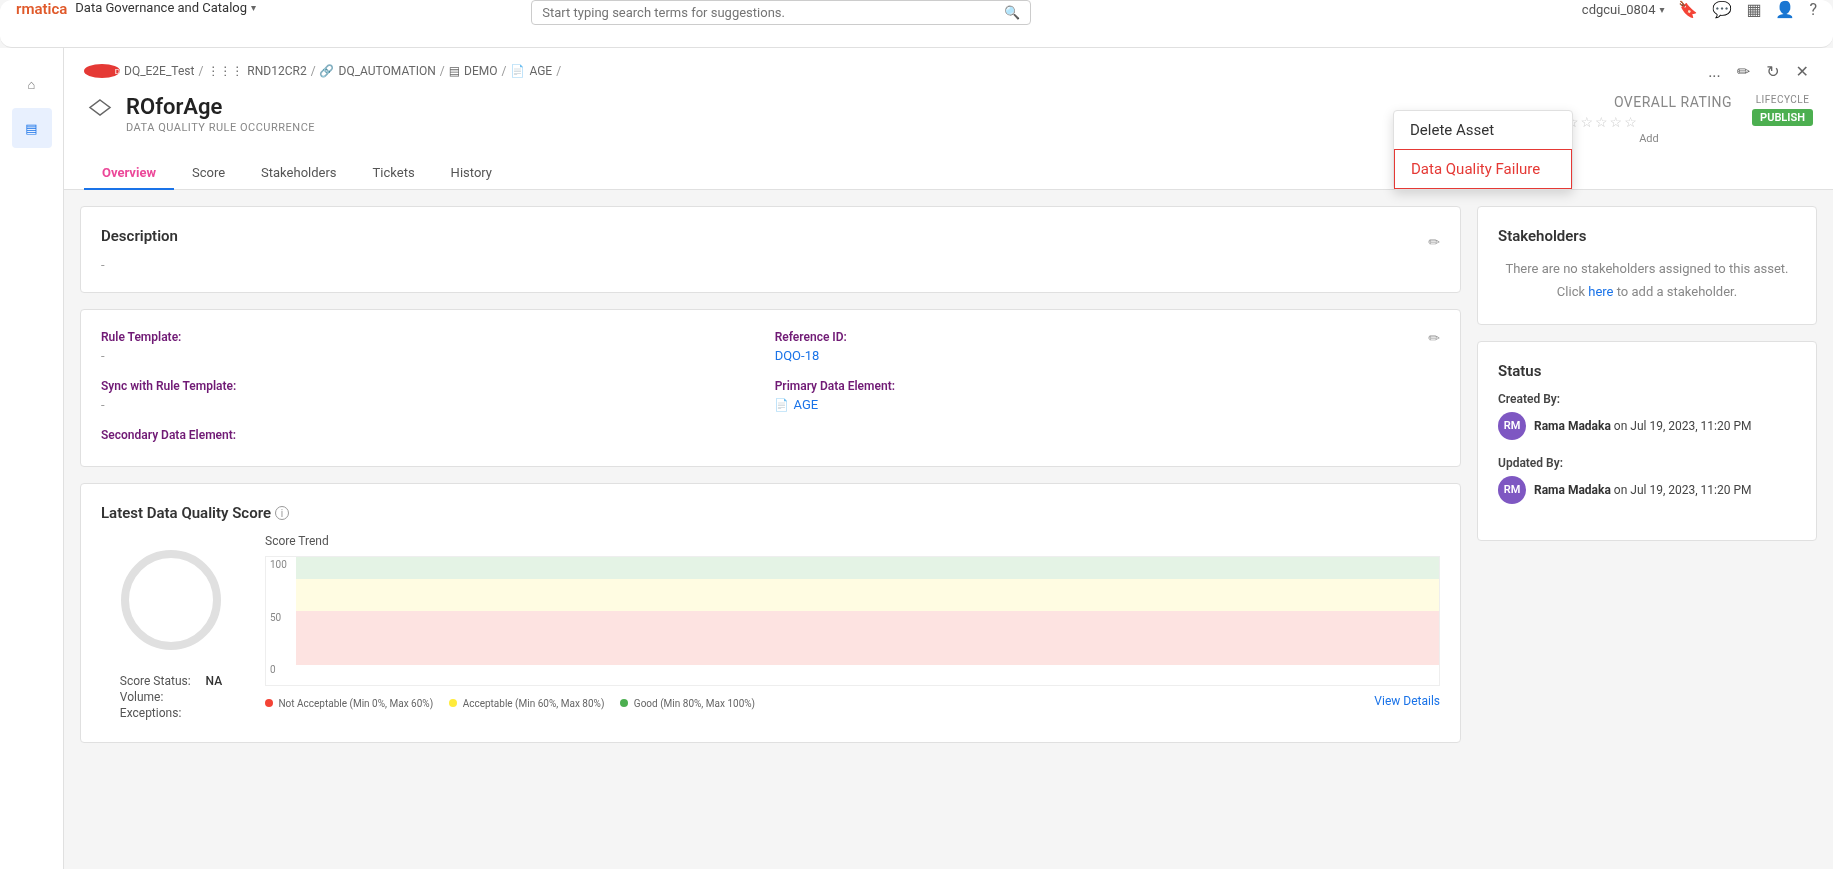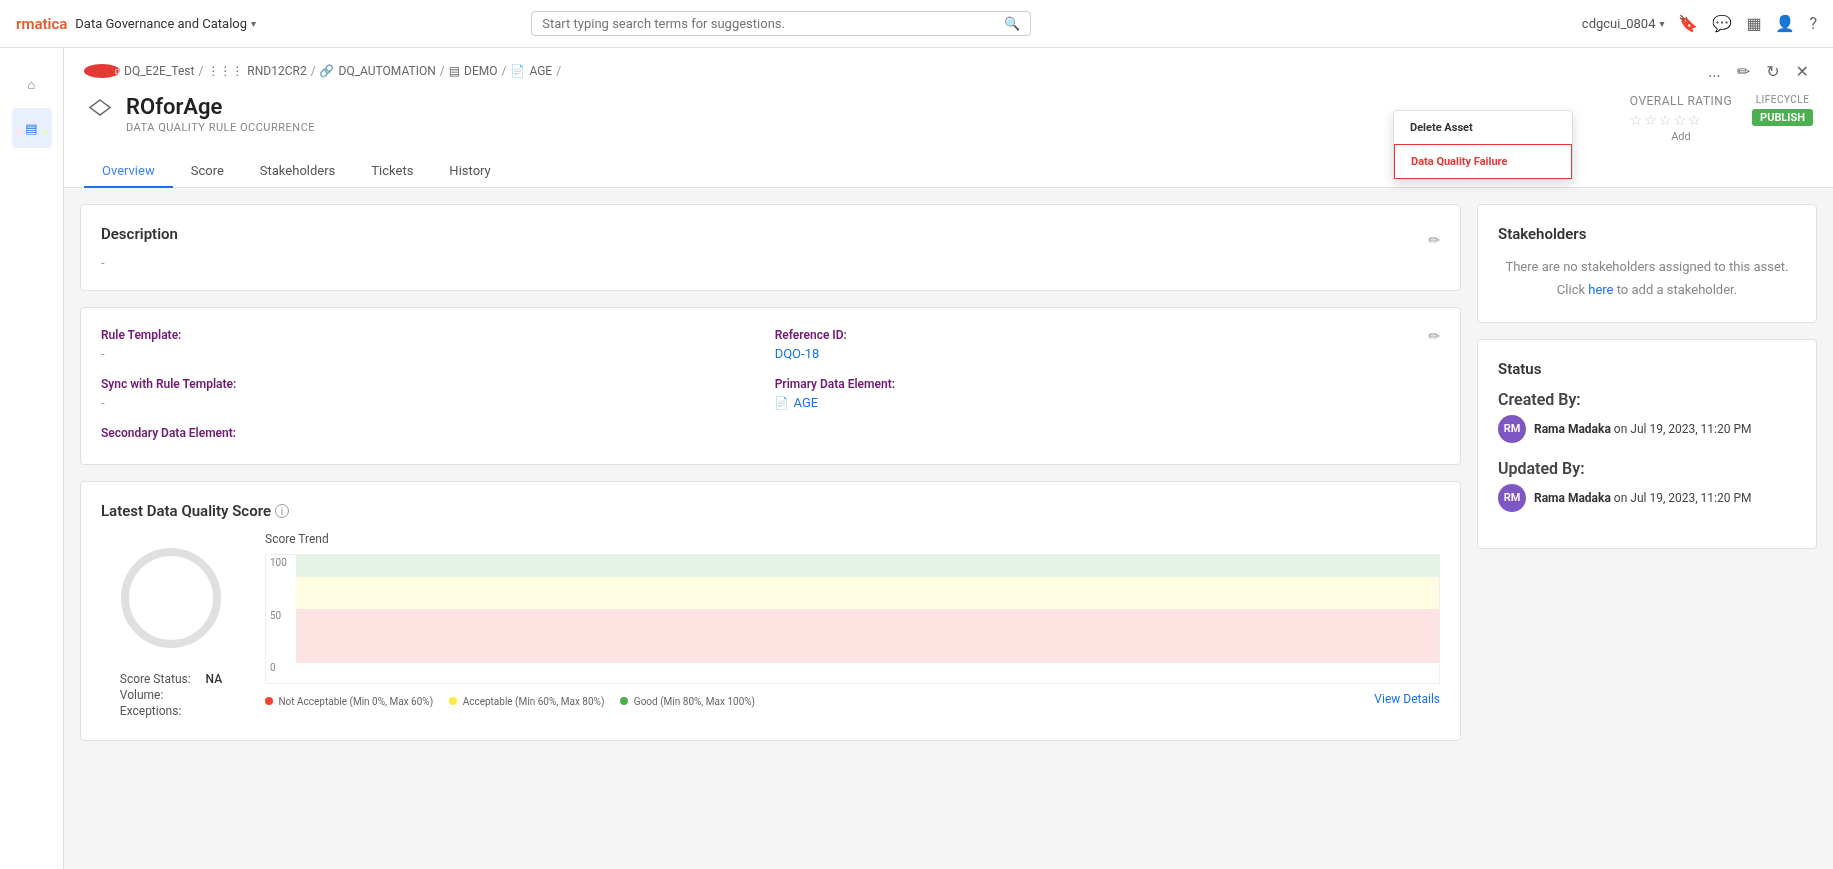--- a/index.html
+++ b/index.html
@@ -1,22 +1,22 @@
 <!DOCTYPE html>
 <html><head>
   <meta charset="utf-8">
   <style>
     * { box-sizing: border-box; margin: 0; padding: 0; font-family: -apple-system, BlinkMacSystemFont, 'Segoe UI', Roboto, sans-serif; }
     body { background: #f5f5f5; font-size: 13px; color: #333; overflow: hidden; }
 
     
     .top-nav {
-      display: flex; align-items: center; background: #fff;
+      display: flex; align-items: flex-start; background: #fff;
       border-bottom: 1px solid #e0e0e0; padding: 0 16px; height: 48px;
-      position: fixed; top: 0; left: 0; right: 0; z-index: 100;
+      position: fixed; top: 0; left: 0; right: 0; z-index: 100; border-radius: 12px;
     }
     .top-nav-logo { font-size: 15px; font-weight: 600; color: #e05a2b; margin-right: 8px; }
     .top-nav-app { font-size: 13px; color: #333; display: flex; align-items: center; gap: 4px; }
     .top-nav-search {
       flex: 1; max-width: 500px; margin: 0 auto;
       display: flex; align-items: center; border: 1px solid #ccc;
       border-radius: 4px; padding: 4px 10px; background: #fff;
     }
     .top-nav-search input { border: none; outline: none; width: 100%; font-size: 13px; color: #999; }
     .top-nav-right { display: flex; align-items: center; gap: 14px; margin-left: auto; color: #555; font-size: 13px; }
@@ -51,36 +51,36 @@
     .asset-icon { width: 32px; height: 32px; display: flex; align-items: center; justify-content: center; margin-right: 10px; }
     .asset-icon svg { width: 24px; height: 24px; }
     .asset-title-block h1 { font-size: 22px; font-weight: 600; color: #222; }
     .asset-subtitle { font-size: 11px; color: #888; letter-spacing: 0.5px; text-transform: uppercase; margin-top: 2px; }
 
     .asset-header-right {
       margin-left: auto; display: flex; align-items: flex-start; gap: 20px;
       position: relative;
     }
     .rating-block { text-align: center; }
-    .rating-label { font-size: 12px; color: #888; text-transform: uppercase; letter-spacing: 0.5px; margin-bottom: 4px; }
+    .rating-label { font-size: 14px; color: #888; text-transform: uppercase; letter-spacing: 0.5px; margin-bottom: 4px; margin-left: 48px; }
     .stars { display: flex; gap: 2px; }
     .star { color: #ccc; font-size: 14px; }
     .rating-add { font-size: 11px; color: #888; margin-top: 2px; }
 
     .lifecycle-block { text-align: center; }
     .lifecycle-label { font-size: 10px; color: #888; text-transform: uppercase; letter-spacing: 0.5px; margin-bottom: 4px; }
     .lifecycle-badge { background: #4caf50; color: #fff; font-size: 11px; font-weight: 600; padding: 2px 8px; border-radius: 3px; }
     .header-btn { background: none; border: none; cursor: pointer; padding: 4px; color: #666; font-size: 16px; border-radius: 4px; }
 
     .tabs { display: flex; gap: 0; margin-top: 12px; }
     .tab {
       padding: 8px 18px; cursor: pointer; font-size: 13px; color: #555;
       border-bottom: 2px solid transparent; margin-bottom: -1px;
     }
-    .tab.active { color: #3b82f6; border-bottom-color: #1a73e8; font-weight: 400; }
+    .tab.active { color: #ec4899; border-bottom-color: #1a73e8; font-weight: 700; }
 
     
     .content-area {
       display: grid; grid-template-columns: 1fr 340px; gap: 16px;
       padding: 16px; max-height: calc(100vh - 48px - 140px); overflow-y: auto;
     }
 
     
     .card { background: #fff; border-radius: 4px; border: 1px solid #e0e0e0; padding: 20px; margin-bottom: 16px; }
     .card-title { font-size: 15px; font-weight: 600; margin-bottom: 12px; }
@@ -119,35 +119,35 @@
     
     .right-col {}
     .stakeholders-card { background: #fff; border: 1px solid #e0e0e0; border-radius: 4px; padding: 20px; margin-bottom: 16px; }
     .stakeholders-title { font-size: 15px; font-weight: 600; margin-bottom: 12px; }
     .no-stakeholders { text-align: center; color: #888; font-size: 13px; line-height: 1.8; }
     .no-stakeholders a { color: #1a73e8; cursor: pointer; }
 
     .status-card { background: #fff; border: 1px solid #e0e0e0; border-radius: 4px; padding: 20px; }
     .status-title { font-size: 15px; font-weight: 600; margin-bottom: 12px; }
     .status-section { margin-bottom: 16px; }
-    .status-section label { font-size: 16px; font-weight: 600; color: #444; display: block; margin-bottom: 6px; }
+    .status-section label { font-size: 12px; font-weight: 600; color: #444; display: block; margin-bottom: 6px; }
     .status-user { display: flex; align-items: center; gap: 8px; }
     .avatar { width: 28px; height: 28px; border-radius: 50%; background: #7e57c2; color: #fff; display: flex; align-items: center; justify-content: center; font-size: 11px; font-weight: 600; }
     .status-user-text { font-size: 12px; color: #444; }
     .status-user-text strong { color: #333; }
 
     
     .context-menu {
       position: fixed; top: 110px; right: 260px;
       background: #fff; border: 1px solid #e0e0e0; border-radius: 4px;
       box-shadow: 0 4px 12px rgba(0,0,0,0.15); z-index: 200; min-width: 180px;
     }
     .context-menu-item {
-      padding: 10px 16px; cursor: pointer; font-size: 11px; color: #333;
-      display: block; white-space: nowrap; font-weight: bold;
+      padding: 10px 16px; cursor: pointer; font-size: 15px; color: #333;
+      display: block; white-space: nowrap;
     }
     .context-menu-item.highlighted {
       color: #e53935; border: 1.5px solid #e53935; background: #fff;
     }
 
     
     ::-webkit-scrollbar { width: 6px; }
     ::-webkit-scrollbar-track { background: #f1f1f1; }
     ::-webkit-scrollbar-thumb { background: #ccc; border-radius: 3px; }
 

